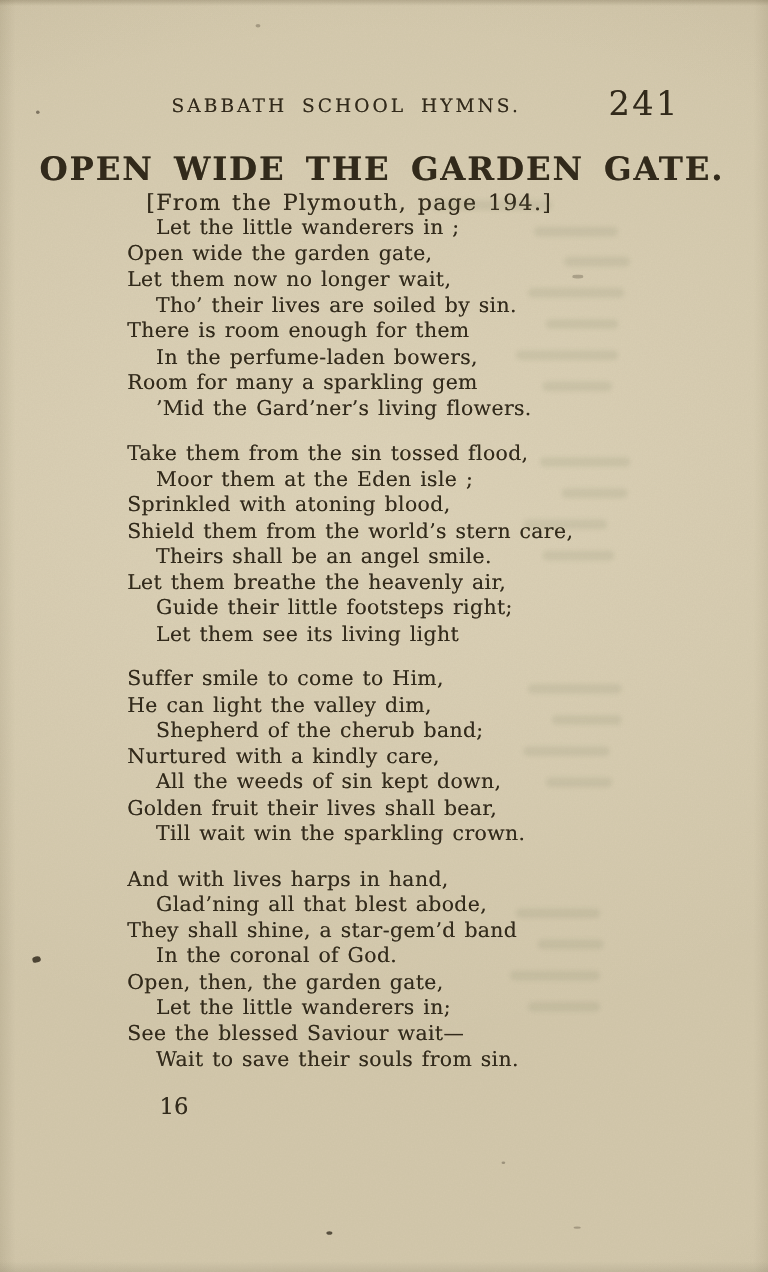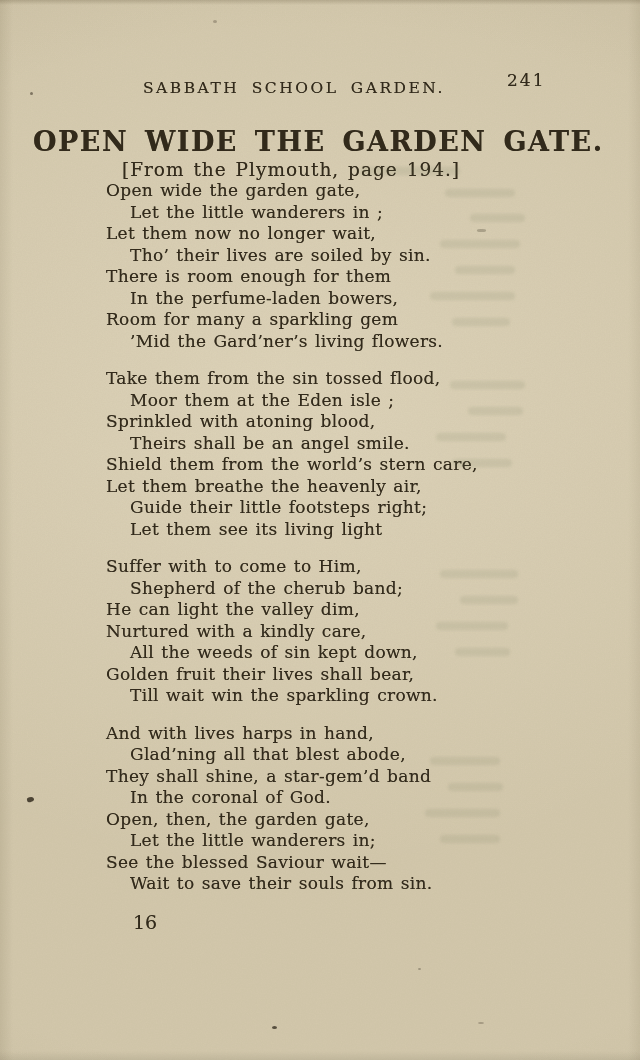--- a/index.html
+++ b/index.html
@@ -18,21 +18,21 @@
   }
   .ink { color:#322a1b; text-shadow:0 0 0.5px rgba(50,42,27,0.55); }
 
   .running-header {
     position:absolute; top:79px; left:143px;
     font-size:15.5px; letter-spacing:2.5px; word-spacing:5px;
     white-space:nowrap;
   }
   .page-number {
     position:absolute; top:70px; left:507px;
-    font-size:17px; letter-spacing:2px;
+    font-size:28px; letter-spacing:2px;
   }
   .hymn-title {
     position:absolute; top:126px; left:33px; margin:0;
     font-size:27px; font-weight:bold; letter-spacing:1.5px; word-spacing:6px;
     white-space:nowrap;
   }
   .source-note {
     position:absolute; top:159px; left:35px; width:512px;
     font-size:18.5px; letter-spacing:1px; word-spacing:2px;
     text-align:center;
@@ -65,54 +65,54 @@
     position:absolute; height:8px; border-radius:4px;
     background:rgba(104,112,82,0.12); filter:blur(1.6px);
   }
   .grain { position:absolute; left:0; top:0; opacity:0.06; mix-blend-mode:multiply; pointer-events:none; }
 </style>
 </head>
 <body>
 
 <div>
 
-  <span class="running-header ink">SABBATH SCHOOL GARDEN.</span>
+  <span class="running-header ink">SABBATH SCHOOL HYMNS.</span>
   <span class="page-number ink">241</span>
 
   <h1 class="hymn-title ink">OPEN WIDE THE GARDEN GATE.</h1>
   <div class="source-note ink">[From the Plymouth, page 194.]</div>
 
   <div class="hymn-body">
 
     <div class="stanza">
+      <div class="line ink indent">Let the little wanderers in ;</div>
       <div class="line ink">Open wide the garden gate,</div>
-      <div class="line ink indent">Let the little wanderers in ;</div>
       <div class="line ink">Let them now no longer wait,</div>
       <div class="line ink indent">Tho’ their lives are soiled by sin.</div>
       <div class="line ink">There is room enough for them</div>
       <div class="line ink indent">In the perfume-laden bowers,</div>
       <div class="line ink">Room for many a sparkling gem</div>
       <div class="line ink indent">’Mid the Gard’ner’s living flowers.</div>
     </div>
 
     <div class="stanza">
       <div class="line ink">Take them from the sin tossed flood,</div>
       <div class="line ink indent">Moor them at the Eden isle ;</div>
       <div class="line ink">Sprinkled with atoning blood,</div>
+      <div class="line ink">Shield them from the world’s stern care,</div>
       <div class="line ink indent">Theirs shall be an angel smile.</div>
-      <div class="line ink">Shield them from the world’s stern care,</div>
       <div class="line ink">Let them breathe the heavenly air,</div>
       <div class="line ink indent">Guide their little footsteps right;</div>
       <div class="line ink indent">Let them see its living light</div>
     </div>
 
     <div class="stanza">
-      <div class="line ink">Suffer with to come to Him,</div>
+      <div class="line ink">Suffer smile to come to Him,</div>
+      <div class="line ink">He can light the valley dim,</div>
       <div class="line ink indent">Shepherd of the cherub band;</div>
-      <div class="line ink">He can light the valley dim,</div>
       <div class="line ink">Nurtured with a kindly care,</div>
       <div class="line ink indent">All the weeds of sin kept down,</div>
       <div class="line ink">Golden fruit their lives shall bear,</div>
       <div class="line ink indent">Till wait win the sparkling crown.</div>
     </div>
 
     <div class="stanza">
       <div class="line ink">And with lives harps in hand,</div>
       <div class="line ink indent">Glad’ning all that blest abode,</div>
       <div class="line ink">They shall shine, a star-gem’d band</div>

